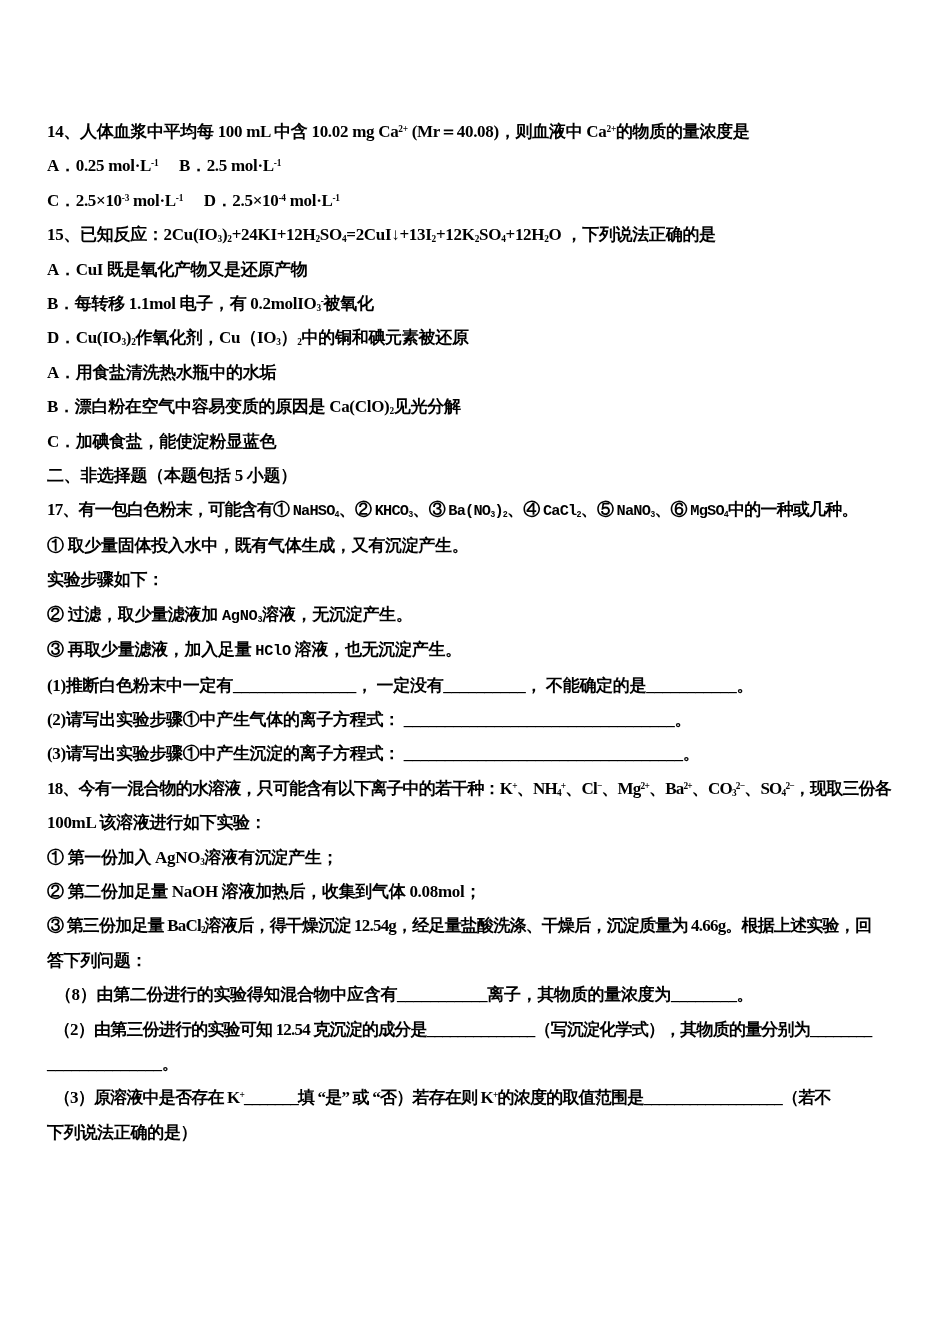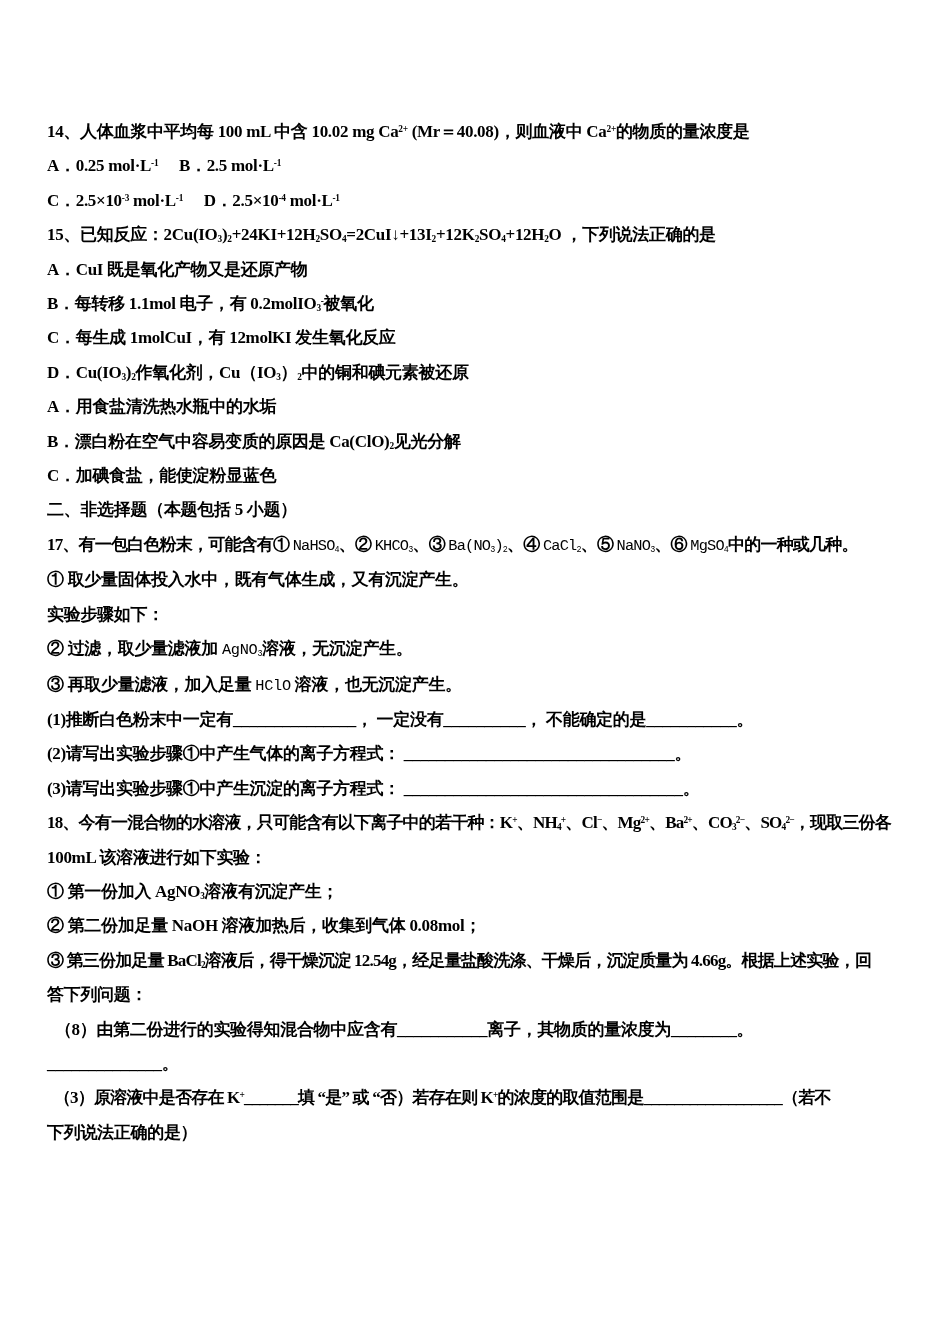--- a/index.html
+++ b/index.html
@@ -34,51 +34,51 @@
     letter-spacing: -0.8px;
   }
   sub, sup {
     font-size: 0.55em;
     line-height: 0;
   }
   sub { vertical-align: -0.25em; }
   sup { vertical-align: 0.55em; }
   .mono {
     font-family: "Liberation Mono", "DejaVu Sans Mono", monospace;
-    font-weight: 400;
+    font-weight: 700;
     font-size: 0.9em;
   }
 </style>
 </head>
 <body>
 
 <div class="page" id="exam-page" style="background: rgb(255, 255, 255); color: rgb(0, 0, 0); margin-top: 20px;">
     <div class="line">14、人体血浆中平均每 100 mL 中含 10.02 mg Ca<sup>2+</sup> (Mr＝40.08)，则血液中 Ca<sup>2+</sup>的物质的量浓度是</div>
     <div class="line">A．0.25 mol·L<sup>-1</sup>　 B．2.5 mol·L<sup>-1</sup></div>
     <div class="line">C．2.5×10<sup>-3</sup> mol·L<sup>-1</sup>　 D．2.5×10<sup>-4</sup> mol·L<sup>-1</sup></div>
     <div class="line">15、已知反应：2Cu(IO<sub>3</sub>)<sub>2</sub>+24KI+12H<sub>2</sub>SO<sub>4</sub>=2CuI↓+13I<sub>2</sub>+12K<sub>2</sub>SO<sub>4</sub>+12H<sub>2</sub>O ，下列说法正确的是</div>
     <div class="line">A．CuI 既是氧化产物又是还原产物</div>
     <div class="line">B．每转移 1.1mol 电子，有 0.2molIO<sub>3</sub><sup>-</sup>被氧化</div>
-    <div class="line">C．每生成 1molCuI，有 12molKI 发生氧化反应</div>
     <div class="line">D．Cu(IO<sub>3</sub>)<sub>2</sub>作氧化剂，Cu（IO<sub>3</sub>）<sub>2</sub>中的铜和碘元素被还原</div>
     <div class="line">A．用食盐清洗热水瓶中的水垢</div>
     <div class="line">B．漂白粉在空气中容易变质的原因是 Ca(ClO)<sub>2</sub>见光分解</div>
     <div class="line">C．加碘食盐，能使淀粉显蓝色</div>
     <div class="line">二、非选择题（本题包括 5 小题）</div>
     <div class="line tight">17、有一包白色粉末，可能含有① <span class="mono">NaHSO<sub>4</sub></span>、② <span class="mono">KHCO<sub>3</sub></span>、③ <span class="mono">Ba(NO<sub>3</sub>)<sub>2</sub></span>、④ <span class="mono">CaCl<sub>2</sub></span>、⑤ <span class="mono">NaNO<sub>3</sub></span>、⑥ <span class="mono">MgSO<sub>4</sub></span>中的一种或几种。</div>
     <div class="line">① 取少量固体投入水中，既有气体生成，又有沉淀产生。</div>
     <div class="line">实验步骤如下：</div>
     <div class="line">② 过滤，取少量滤液加 <span class="mono">AgNO<sub>3</sub></span>溶液，无沉淀产生。</div>
     <div class="line">③ 再取少量滤液，加入足量 <span class="mono">HClO</span> 溶液，也无沉淀产生。</div>
     <div class="line">(1)推断白色粉末中一定有_______________， 一定没有__________， 不能确定的是___________。</div>
     <div class="line">(2)请写出实验步骤①中产生气体的离子方程式： _________________________________。</div>
     <div class="line">(3)请写出实验步骤①中产生沉淀的离子方程式： __________________________________。</div>
     <div class="line tight">18、今有一混合物的水溶液，只可能含有以下离子中的若干种：K<sup>+</sup>、NH<sub>4</sub><sup>+</sup>、Cl<sup>−</sup>、Mg<sup>2+</sup>、Ba<sup>2+</sup>、CO<sub>3</sub><sup>2−</sup>、SO<sub>4</sub><sup>2−</sup>，现取三份各</div>
     <div class="line">100mL 该溶液进行如下实验：</div>
     <div class="line">① 第一份加入 AgNO<sub>3</sub>溶液有沉淀产生；</div>
     <div class="line">② 第二份加足量 NaOH 溶液加热后，收集到气体 0.08mol；</div>
     <div class="line tight">③ 第三份加足量 BaCl<sub>2</sub>溶液后，得干燥沉淀 12.54g，经足量盐酸洗涤、干燥后，沉淀质量为 4.66g。根据上述实验，回</div>
     <div class="line">答下列问题：</div>
     <div class="line">  （8）由第二份进行的实验得知混合物中应含有___________离子，其物质的量浓度为________。</div>
+    <div class="line tight">  （2）由第三份进行的实验可知 12.54 克沉淀的成分是______________（写沉淀化学式），其物质的量分别为________</div>
     <div class="line">______________。</div>
     <div class="line tight">  （3）原溶液中是否存在 K<sup>+</sup>_______填 “是” 或 “否）若存在则 K<sup>+</sup>的浓度的取值范围是__________________（若不</div>
     <div class="line">下列说法正确的是）</div>
   </div>
 
 </body></html>

